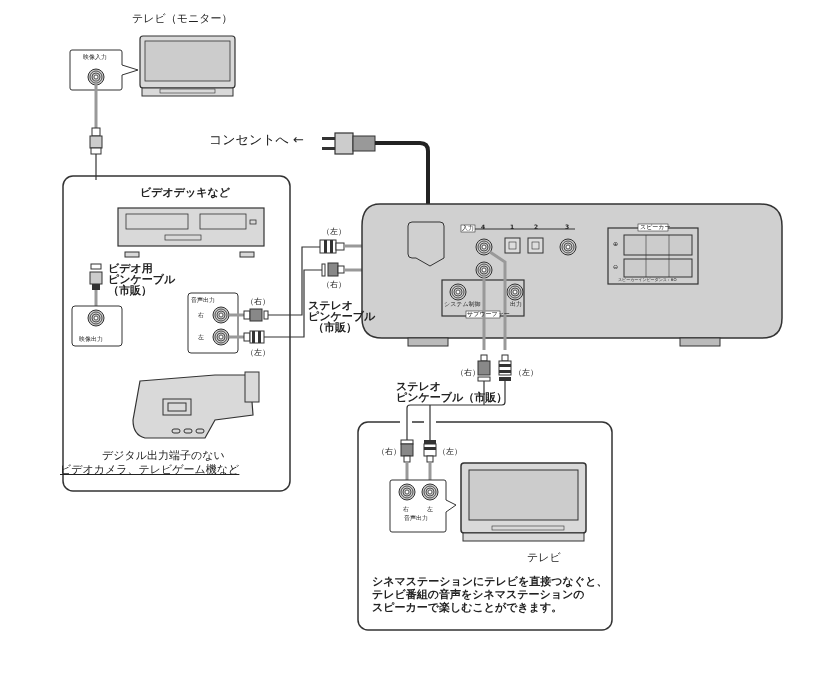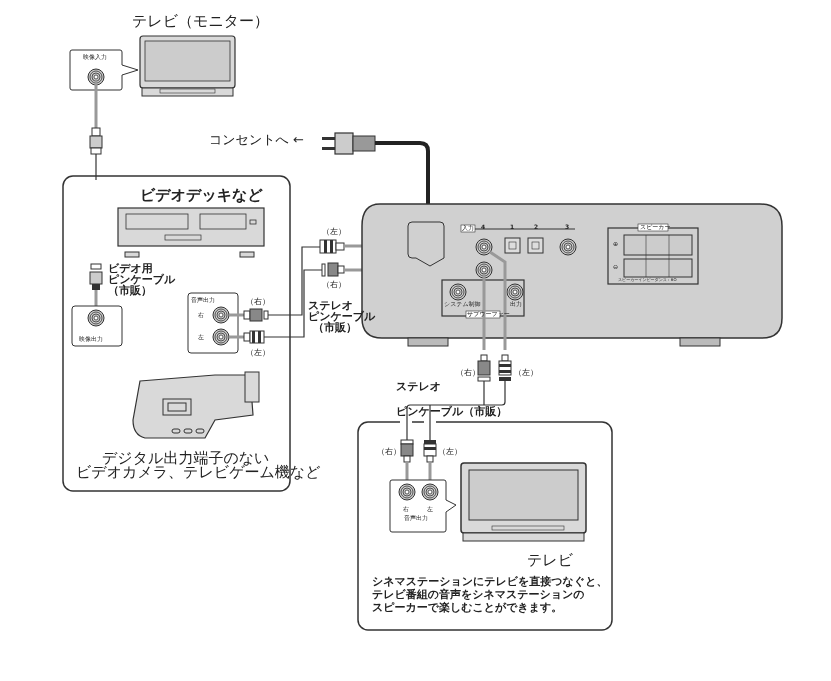--- a/index.html
+++ b/index.html
@@ -1,19 +1,19 @@
 <!DOCTYPE html>
 <html><head>
 <meta charset="utf-8">
 <style>
   html,body{margin:0;padding:0;background:#fff;}
   body{width:831px;height:681px;position:relative;overflow:hidden;font-family:"DejaVu Sans",sans-serif;color:#222;}
   svg{position:absolute;left:0;top:0;}
   .lbl{position:absolute;white-space:nowrap;color:#222;line-height:1.15;}
-  .s9{font-size:11px;font-weight:bold;} .s8{font-size:8px;} .s7{font-size:6px;} .s11{font-size:15px;} .s12{font-size:13px;}
+  .s9{font-size:11px;font-weight:bold;} .s8{font-size:8px;} .s7{font-size:6px;} .s11{font-size:11px;} .s12{font-size:13px;}
   .b{font-weight:bold;}
   .c{}
 </style>
 </head>
 <body>
 
 <svg width="831" height="681" viewBox="0 0 831 681">
   <defs>
     <g id="jack">
       <circle r="8" fill="#ccc" stroke="#333" stroke-width="1"></circle>
@@ -200,21 +200,21 @@
 <div class="lbl s9" style="left:108px;top:263px;">ビデオ用</div>
 <div class="lbl s9" style="left:108px;top:274px;">ピンケーブル</div>
 <div class="lbl s9" style="left:108px;top:285px;">（市販）</div>
 <div class="lbl s7" style="left:79px;top:336px;">映像出力</div>
 <div class="lbl s7" style="left:191px;top:297px;">音声出力</div>
 <div class="lbl s7" style="left:198px;top:312px;">右</div>
 <div class="lbl s7" style="left:198px;top:334px;">左</div>
 <div class="lbl s8" style="left:246px;top:297px;">（右）</div>
 <div class="lbl s8" style="left:246px;top:348px;">（左）</div>
 <div class="lbl s11 c" style="left:102px;top:450px;width:150px;">デジタル出力端子のない</div>
-<div class="lbl s11 c" style="left:76px;top:464px;width:210px;">ビデオカメラ、テレビゲーム機など</div>
+<div class="lbl s11 c" style="left:60px;top:464px;width:210px;text-decoration:underline;">ビデオカメラ、テレビゲーム機など</div>
 
 <div class="lbl s8" style="left:322px;top:227px;">（左）</div>
 <div class="lbl s8" style="left:322px;top:280px;">（右）</div>
 <div class="lbl s9" style="left:308px;top:300px;">ステレオ</div>
 <div class="lbl s9" style="left:308px;top:311px;">ピンケーブル</div>
 <div class="lbl s9" style="left:313px;top:322px;">（市販）</div>
 
 <div class="lbl s7" style="left:462px;top:225px;">入力</div>
 <div class="lbl s7 b" style="left:481px;top:224px;">4</div>
 <div class="lbl s7 b" style="left:510px;top:224px;">1</div>
@@ -224,21 +224,21 @@
 <div class="lbl s7" style="left:510px;top:301px;">出力</div>
 <div class="lbl s7" style="left:467px;top:311px;">サブウーファー</div>
 <div class="lbl s7" style="left:640px;top:224px;">スピーカー</div>
 <div class="lbl s7" style="left:613px;top:241px;">⊕</div>
 <div class="lbl s7" style="left:613px;top:264px;">⊖</div>
 <div class="lbl s7" style="left:618px;top:278px;font-size:4px;">スピーカーインピーダンス：6Ω</div>
 
 <div class="lbl s8" style="left:456px;top:368px;">（右）</div>
 <div class="lbl s8" style="left:514px;top:368px;">（左）</div>
 <div class="lbl s9" style="left:396px;top:381px;">ステレオ</div>
-<div class="lbl s9" style="left:396px;top:406px;">ピンケーブル（市販）</div>
+<div class="lbl s9" style="left:396px;top:392px;">ピンケーブル（市販）</div>
 
 <div class="lbl s8" style="left:377px;top:447px;">（右）</div>
 <div class="lbl s8" style="left:438px;top:447px;">（左）</div>
 <div class="lbl s7" style="left:403px;top:506px;">右</div>
 <div class="lbl s7" style="left:427px;top:506px;">左</div>
 <div class="lbl s7" style="left:404px;top:515px;">音声出力</div>
 <div class="lbl s11" style="left:502px;top:552px;margin-left:25px;">テレビ</div>
 <div class="lbl s9" style="left:372px;top:576px;">シネマステーションにテレビを直接つなぐと、</div>
 <div class="lbl s9" style="left:372px;top:589px;text-align:right;">テレビ番組の音声をシネマステーションの</div>
 <div class="lbl s9" style="left:372px;top:602px;">スピーカーで楽しむことができます。</div>

